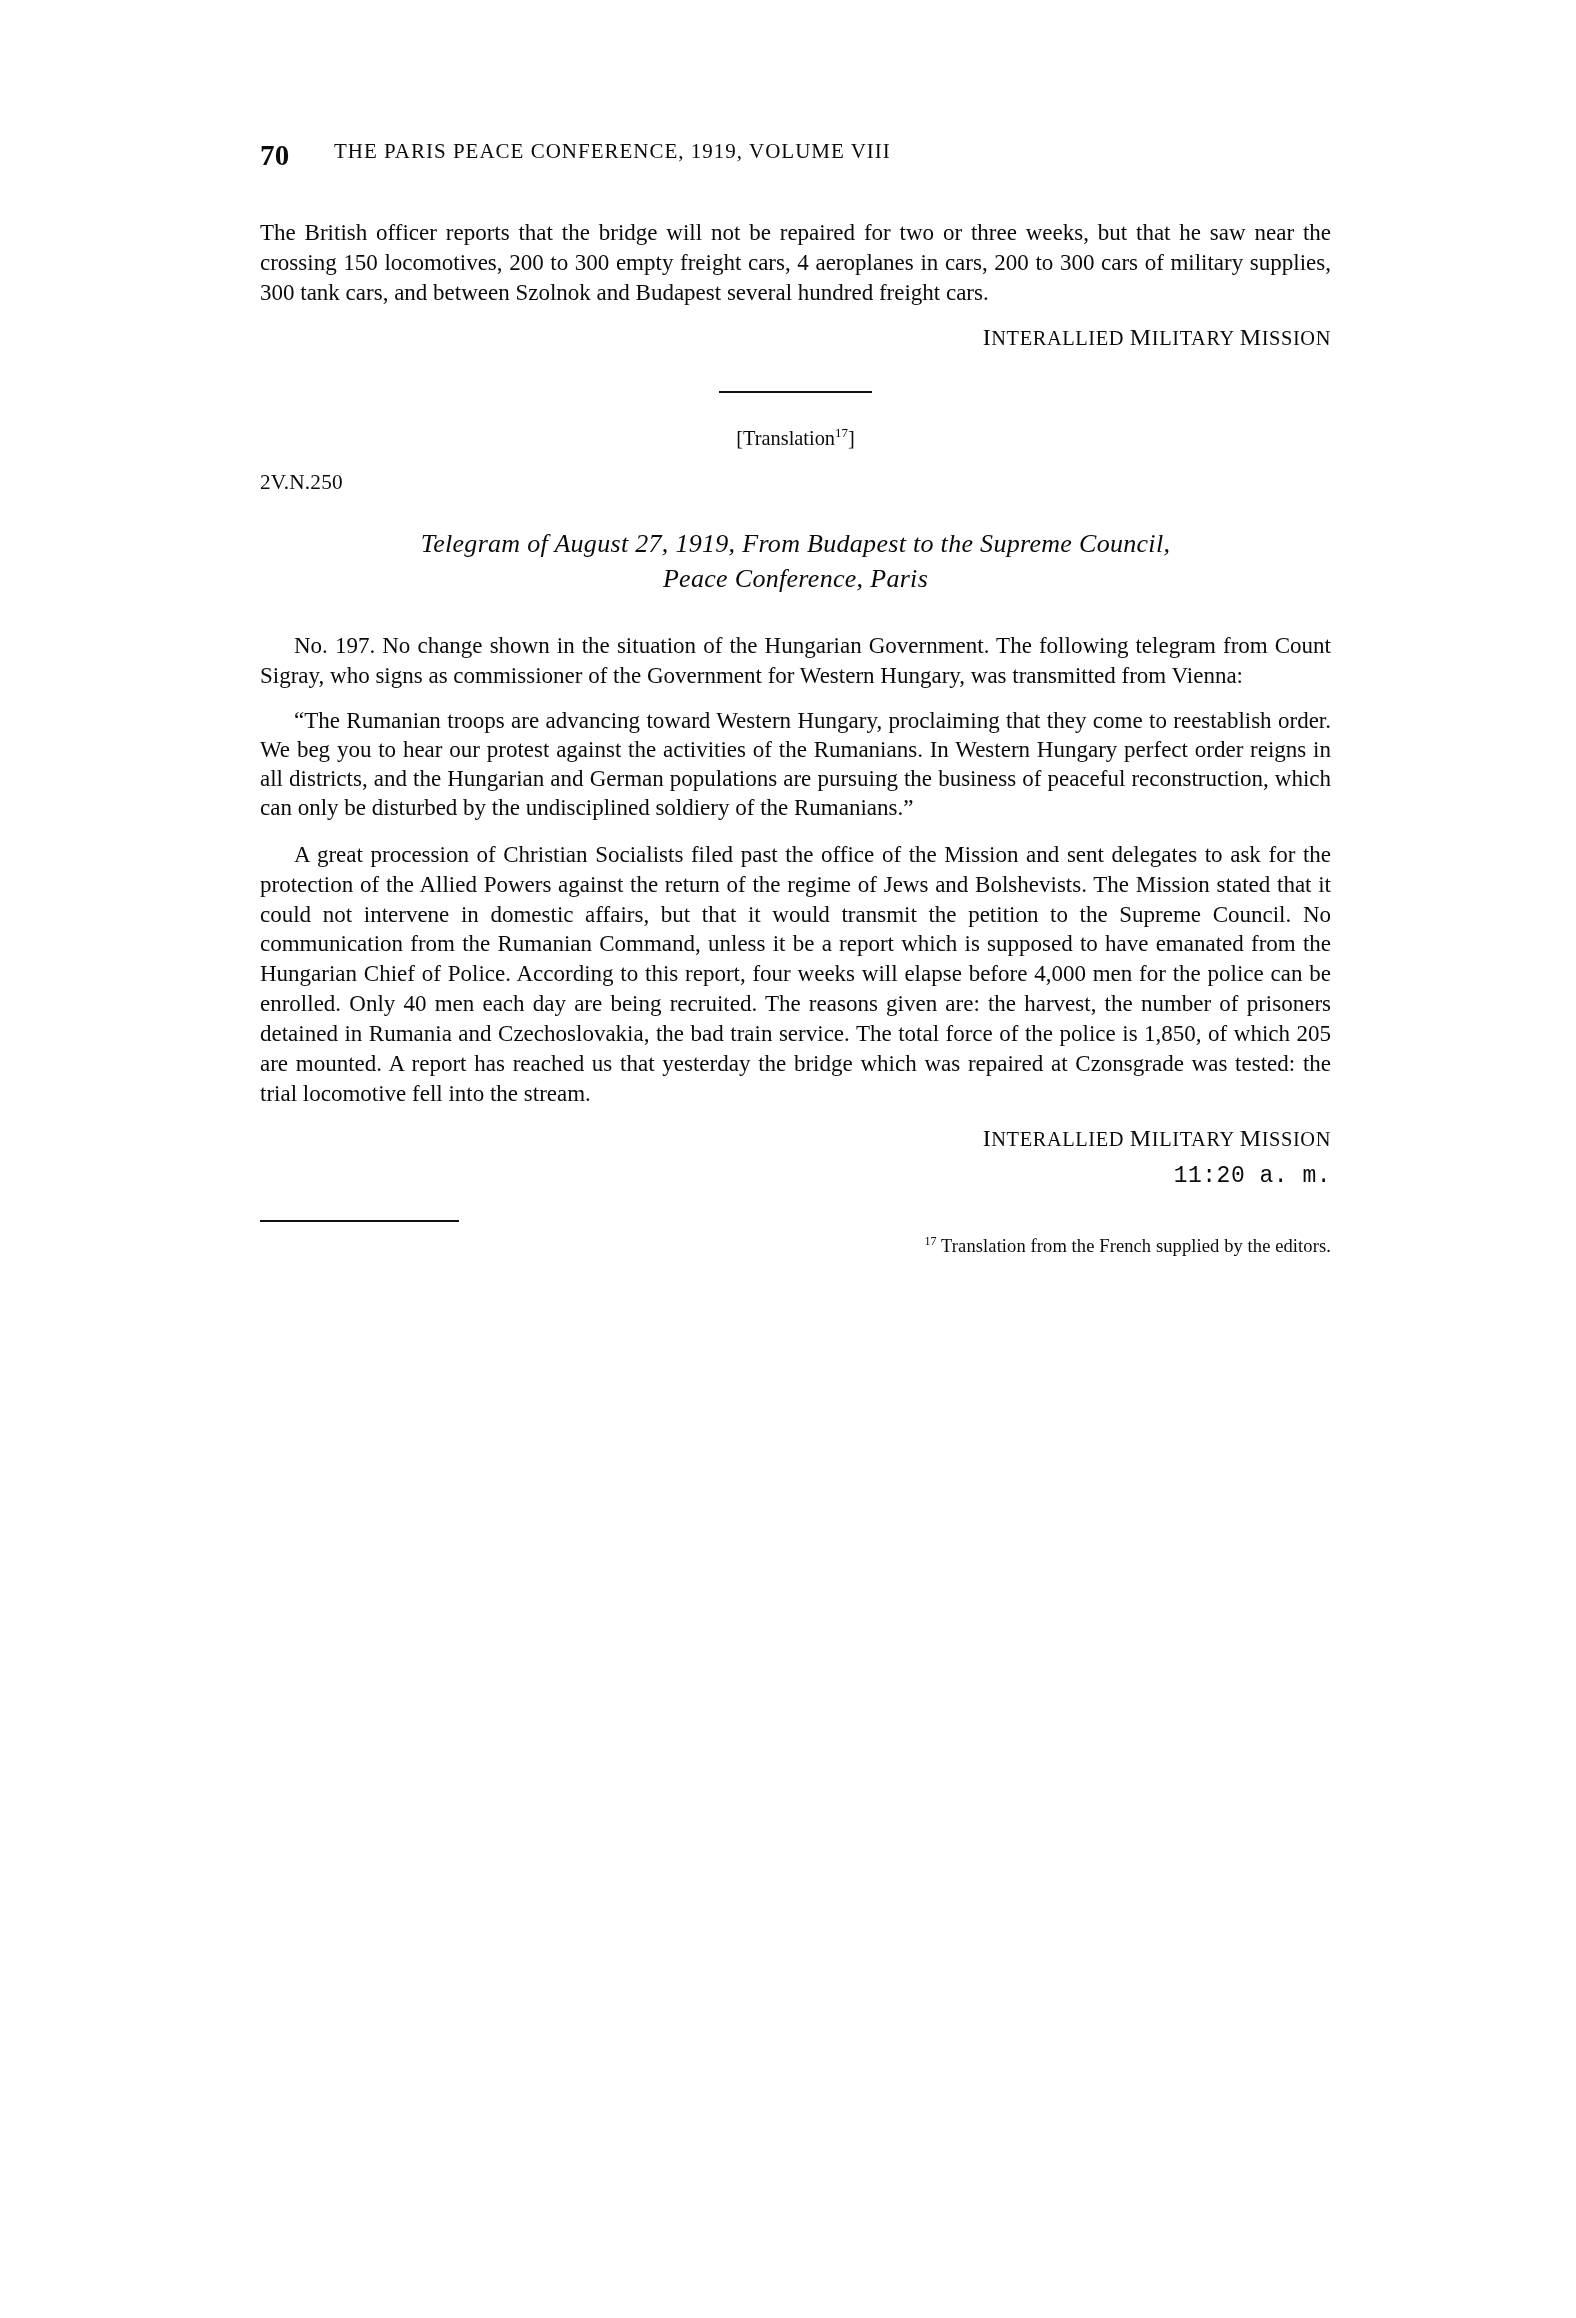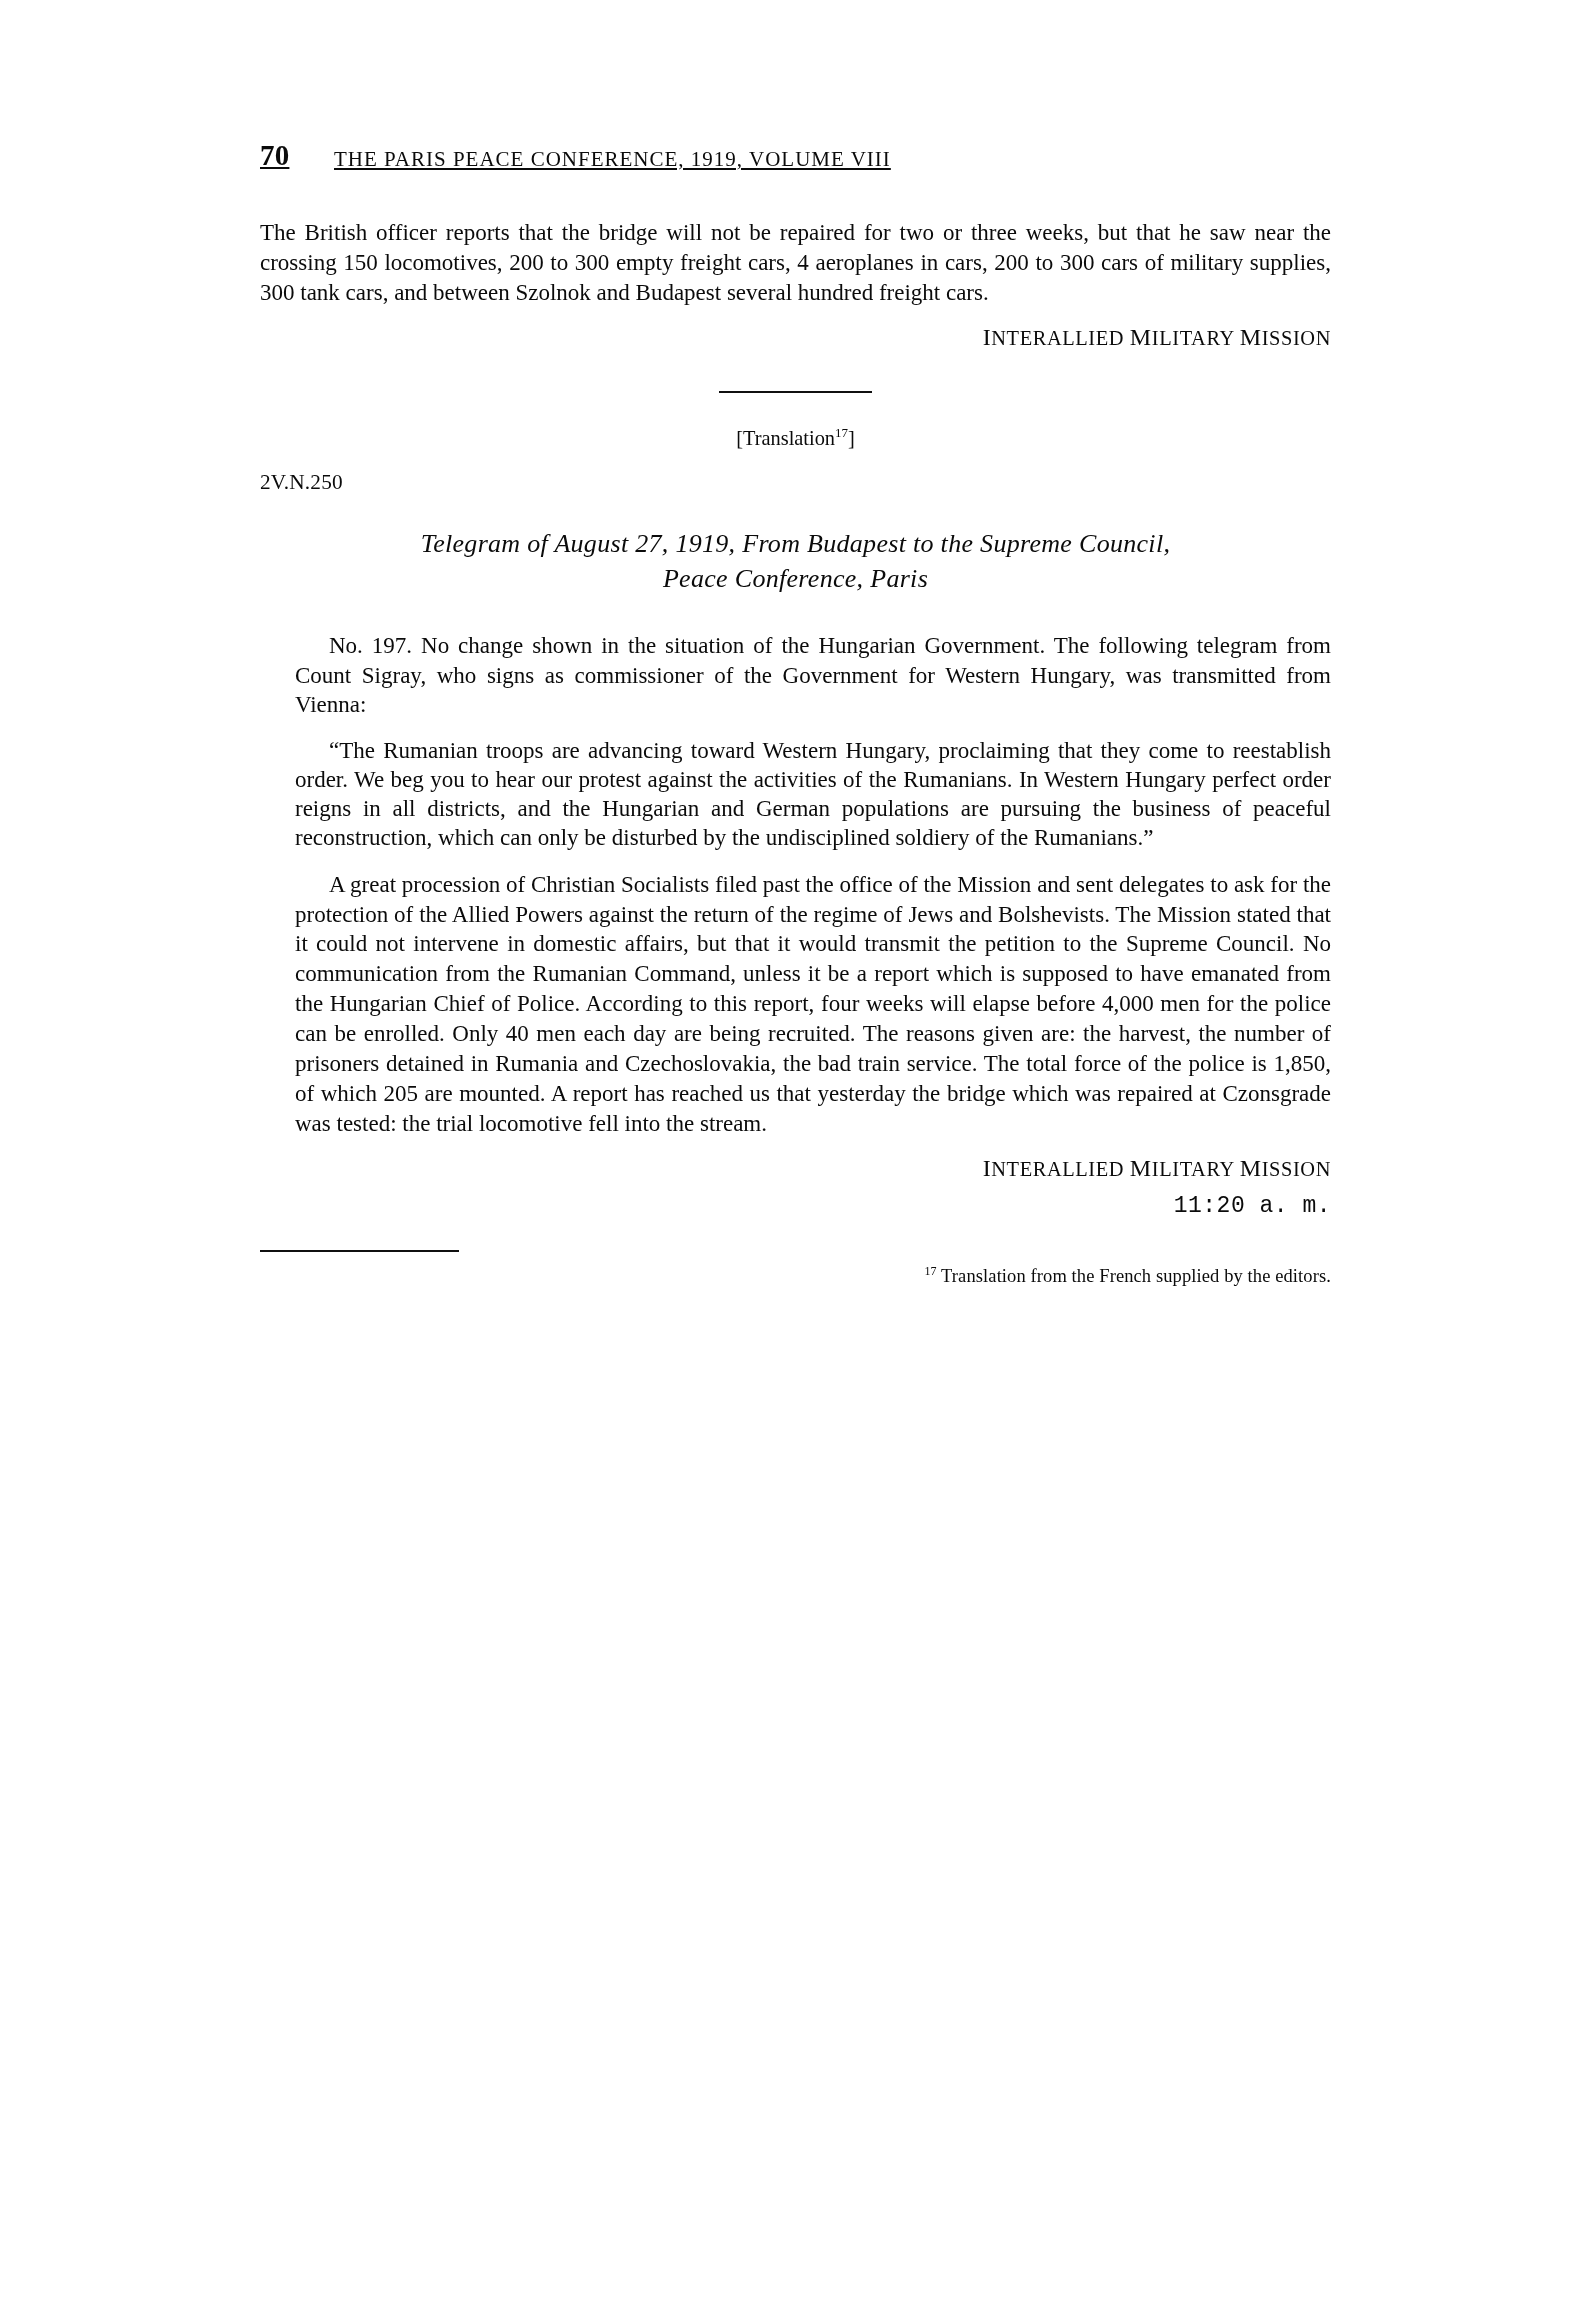--- a/index.html
+++ b/index.html
@@ -24,23 +24,22 @@
   }
   .content {
     position: absolute;
     left: 260px;
     top: 139px;
     width: 1071px;
   }
   
   .running-head {
     display: flex;
-    align-items: flex-end;
+    align-items: flex-start;
     margin: 0 0 46px 0;
-    text-decoration: underline;
   }
   .folio {
     font-size: 29px;
     font-weight: bold;
     letter-spacing: 0.2px;
     width: 74px;
     flex: 0 0 74px;
   }
   .head-title {
     font-size: 21px;
@@ -50,21 +49,20 @@
   
   p {
     margin: 0;
     font-size: 23px;
     line-height: 1.30;
     text-align: justify;
     text-justify: inter-word;
   }
   .para-indent {
     text-indent: 34px;
-    margin-left: 35px;
   }
   .p-block { margin-bottom: 16.7px; }
 
   .signature {
     text-align: right;
     font-size: 20.4px;
     letter-spacing: 0.6px;
     margin-top: 12px;
   }
   .smallcaps-first { font-size: 24px; }

